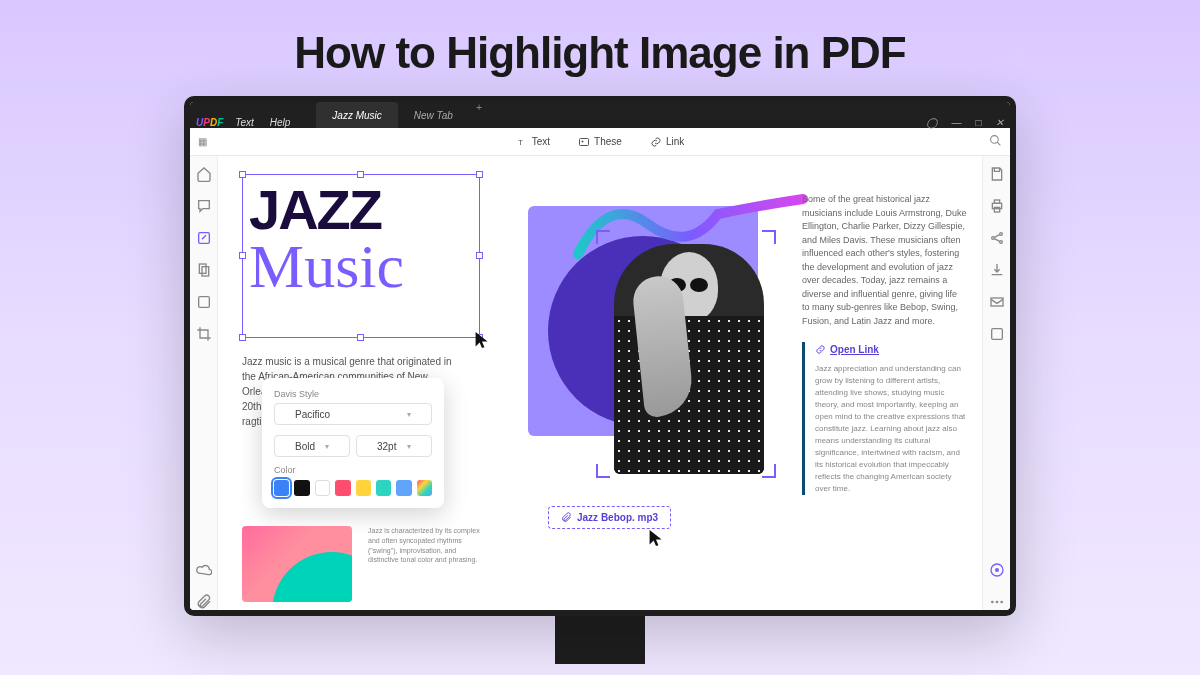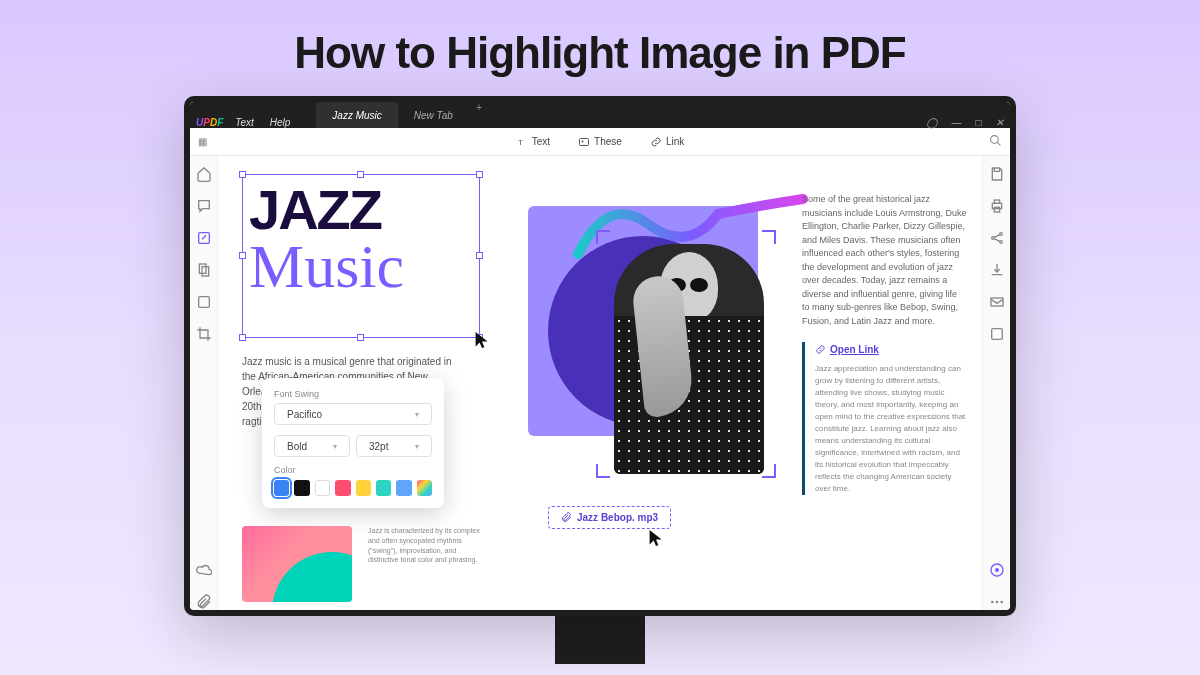--- a/index.html
+++ b/index.html
@@ -122,21 +122,21 @@
   position: absolute; left: 44px; top: 222px;
   width: 182px; background: #fff;
   border-radius: 8px; box-shadow: 0 6px 24px rgba(0,0,0,.18);
   padding: 10px 12px 12px;
   font-size: 10px; color: #444;
 }
 .panel label { color: #888; font-size: 9px; }
 .sel {
   border: 1px solid #e0e0e0; border-radius: 4px;
   height: 22px; display: flex; align-items: center;
-  padding: 0 12px; margin-top: 4px; font-size: 10px;
+  padding: 0 20px; margin-top: 4px; font-size: 10px;
   justify-content: space-between; cursor: pointer;
 }
 .sel::after { content: "▾"; color: #aaa; font-size: 8px; }
 .row2 { display: flex; gap: 6px; margin-top: 6px; }
 .row2 .sel { flex: 1; }
 .colors { display: flex; gap: 5px; margin-top: 5px; }
 .sw { width: 16px; height: 16px; border-radius: 3px; cursor: pointer; }
 .sw.sel-sw { outline: 2px solid #3b82f6; outline-offset: 1px; }
 
 .mini-para {
@@ -350,21 +350,21 @@
         </div>
         <div class="cursor" style="left:256px;top:174px">
           <svg viewBox="0 0 20 24">
               <path d="M2 2l0 18 5-5 3 7 3-1-3-7 7 0z" fill="#111"></path>
             </svg>
         </div>
 
         <div class="body-left">Jazz music is a musical genre that originated in the African-American communities of New Orleans, Louisiana, in the late 19th and early 20th centuries, with its roots in blues and ragtime.</div>
 
         <div class="panel">
-          <label>Font Swing</label>
+          <label>Davis Style</label>
           <div class="sel">Pacifico</div>
           <div class="row2">
             <div class="sel">Bold</div>
             <div class="sel">32pt</div>
           </div>
           <label style="display:block;margin-top:8px">Color</label>
           <div class="colors" id="swatches">
               <div class="sw sel-sw" style="background: rgb(59, 130, 246);"></div>
               <div class="sw" style="background: rgb(17, 17, 17);"></div>
               <div class="sw" style="background: rgb(255, 255, 255); border: 1px solid rgb(221, 221, 221);"></div>

